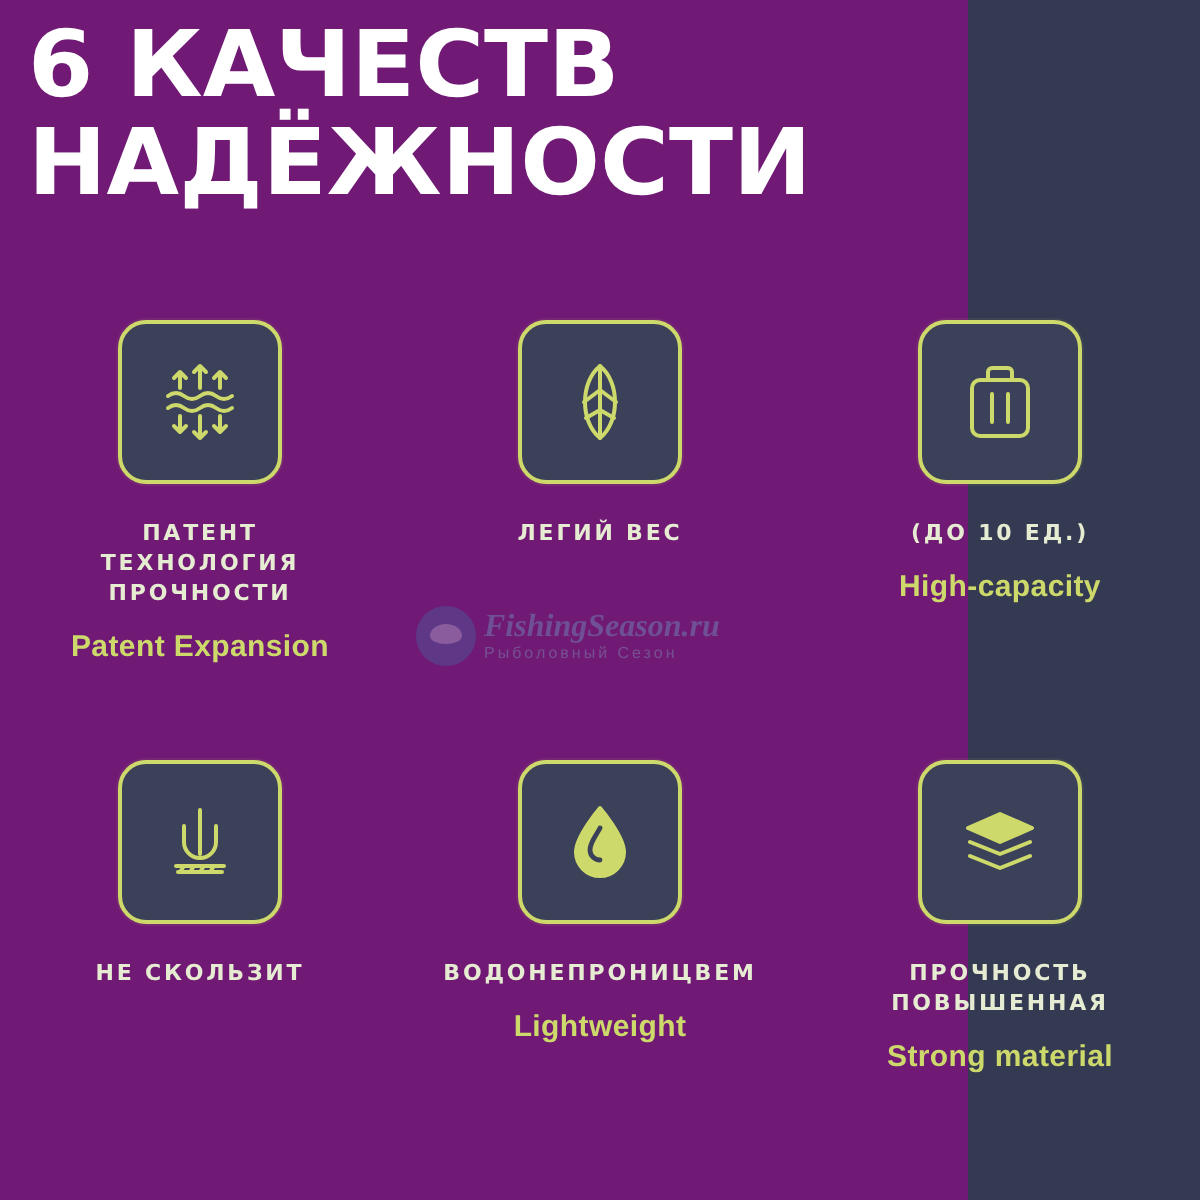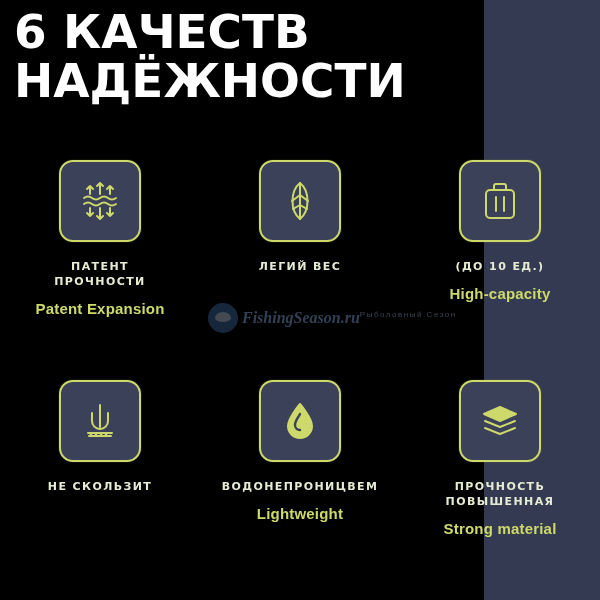--- a/index.html
+++ b/index.html
@@ -11,21 +11,21 @@
     height: 600px;
     background: #343a52;
     font-family: "Liberation Sans", sans-serif;
     overflow: hidden;
     position: relative;
   }
   .page {
     position: relative;
     width: 484px;
     height: 600px;
-    background: #000000;
+    background: #701a75;
   }
 
   
   .heading {
     position: absolute;
     left: 14px;
     top: 10px;
     width: 570px;
     color: #ffffff;
     font-weight: bold;
@@ -123,38 +123,37 @@
     left: 7px;
     top: 9px;
     width: 16px;
     height: 10px;
     border-radius: 50% 50% 50% 50% / 60% 60% 40% 40%;
     background: #cfe0f0;
     opacity: 0.85;
   }
   .wm-text {
     display: flex;
-    flex-direction: row;
+    flex-direction: column;
     justify-content: center;
   }
   .wm-main {
     color: #6f8fbc;
     font-size: 16px;
     font-style: italic;
     font-weight: bold;
     font-family: "Liberation Serif", serif;
     line-height: 1;
   }
   .wm-sub {
     color: #7d93b3;
     font-size: 8px;
     letter-spacing: 1.5px;
     margin-top: 0;
     font-family: "Liberation Sans", sans-serif;
-    text-align: right;
   }
 </style>
 </head>
 <body>
 
 <div class="page">
 
   <div class="heading">
     <span class="heading-line l1">6 КАЧЕСТВ</span>
     <span class="heading-line l2">НАДЁЖНОСТИ</span>
@@ -172,20 +171,21 @@
             <path d="M8 21 q4 -3 8 0 t8 0 t8 0 t8 0"></path>
             <path d="M8 27 q4 -3 8 0 t8 0 t8 0 t8 0"></path>
             <path d="M14 39 v-8 M14 39 l-3 -3 M14 39 l3 -3"></path>
             <path d="M24 42 v-11 M24 42 l-3 -3 M24 42 l3 -3"></path>
             <path d="M34 39 v-8 M34 39 l-3 -3 M34 39 l3 -3"></path>
           </svg>
         </span>
       </div>
       <div class="ru-label">
         <div>ПАТЕНТ</div>
+        <div>ТЕХНОЛОГИЯ</div>
         <div>ПРОЧНОСТИ</div>
       </div>
       <div class="en-label">Patent Expansion</div>
     </div>
 
     <div class="cell">
       <div class="icon-box">
         <span>
           <svg width="48" height="48" viewBox="0 0 48 48" fill="none" stroke="#cdd96a" stroke-width="2" stroke-linecap="round" stroke-linejoin="round">
             <path d="M24 6 C34 14 34 34 24 42 C14 34 14 14 24 6 Z"></path>

